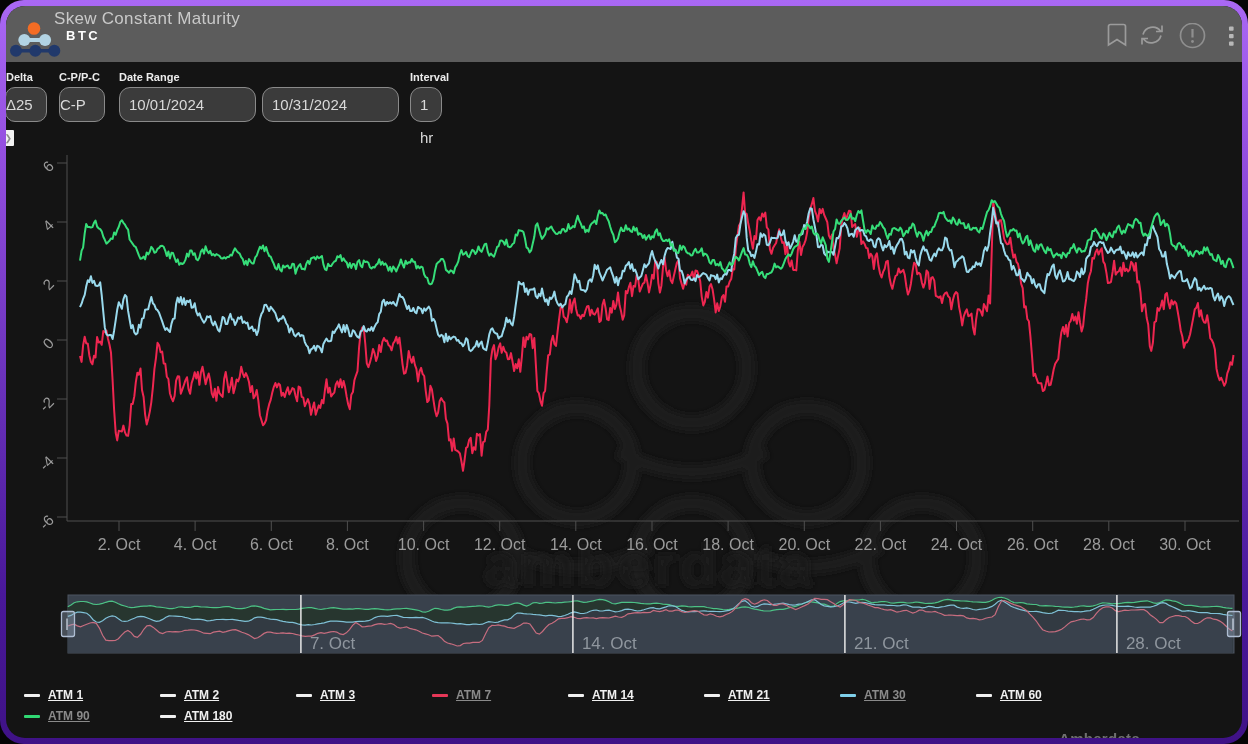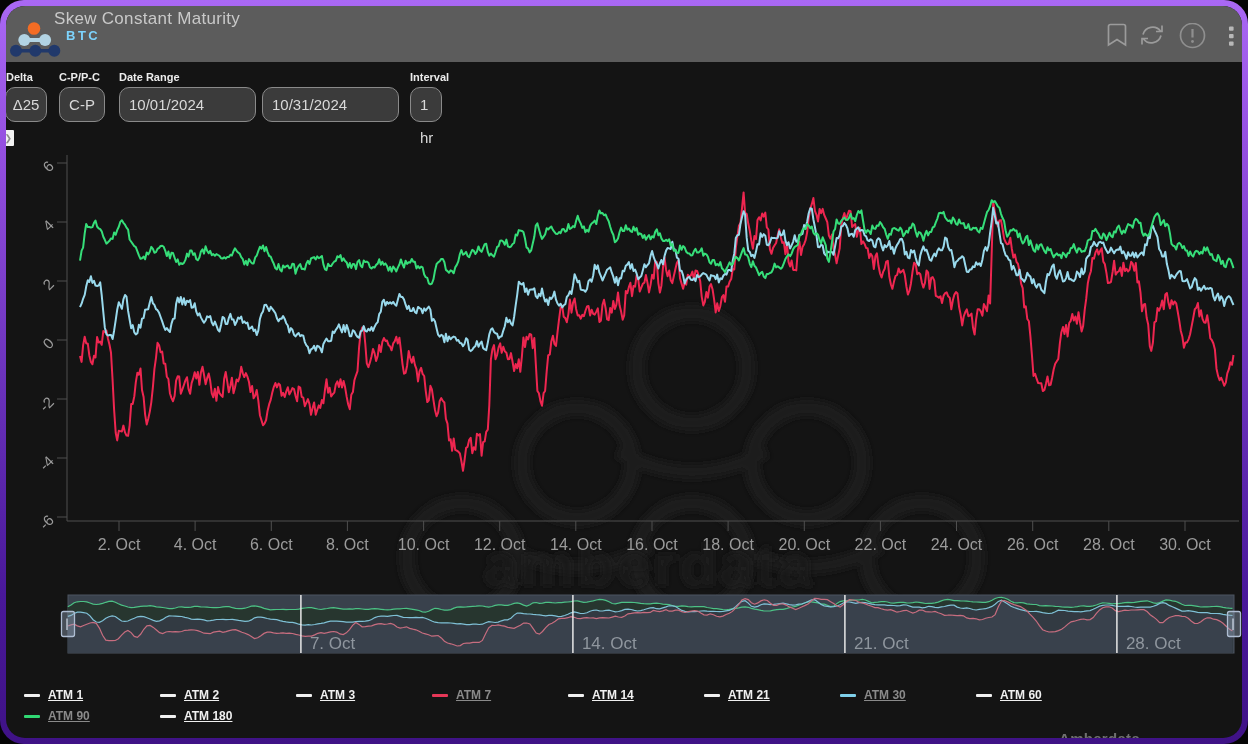--- a/index.html
+++ b/index.html
@@ -3,25 +3,25 @@
 <style>
   * { margin:0; padding:0; box-sizing:border-box; }
   html,body { width:1248px; height:744px; background:#050505; font-family:"Liberation Sans", sans-serif; overflow:hidden; }
   .card { position:absolute; left:0; top:0; width:1248px; height:744px;
           background:linear-gradient(180deg,#a968f4 0%,#944fe0 20%,#6c33bd 50%,#49189a 80%,#3f1286 100%);
           border-radius:24px; }
   .inner { position:absolute; left:6px; top:6px; width:1236px; height:732px; border-radius:19px;
            background:#141414; overflow:hidden; }
   .hdr { position:absolute; left:0; top:0; width:1236px; height:56px; background:#5c5c5c; }
   .title { position:absolute; left:48px; top:3px; font-size:17px; color:#c9c9c9; letter-spacing:.3px; }
-  .sub { position:absolute; left:60px; top:22px; font-size:13px; font-weight:bold; color:#7dd3fc; letter-spacing:2.5px; }
+  .sub { position:absolute; left:60px; top:22px; font-size:13px; font-weight:bold; color:#ffffff; letter-spacing:2.5px; }
   .lbl { position:absolute; font-size:11px; font-weight:bold; color:#ececec; }
   .btn { position:absolute; height:35px; background:#3b3b3b; border:1.5px solid #8a8a8a; border-radius:10px;
-         color:#d9d9d9; font-size:15px; line-height:33px; text-align:center; }
-  .btn.left { text-align:left; padding-left:9px; }
+         color:#d9d9d9; font-size:15px; line-height:33px; text-align:left; }
+  .btn.left { text-align:left; padding-left:9px;border-radius:11px; }
   .exp { position:absolute; left:-2.5px; top:123.5px; width:10px; height:16px; background:#f2f2f2; border-radius:1px;
          color:#8a8a8a; font-size:9px; line-height:16px; text-align:left; padding-left:1px; }
   .ylab { font-family:"Liberation Sans", sans-serif; font-size:15px; fill:#9b9b9b; }
   .xlab { font-family:"Liberation Sans", sans-serif; font-size:16px; fill:#9b9b9b; }
   .navlab { font-family:"Liberation Sans", sans-serif; font-size:17px; fill:#8f969e; }
   .wmtext { font-family:"Liberation Sans", sans-serif; font-size:62px; font-weight:bold; fill:#1a1a1a; letter-spacing:2px; }
   .legend { position:absolute; left:18px; top:682px; width:1210px; }
   .li { position:absolute; white-space:nowrap; font-size:12px; font-weight:bold; color:#f0f0f0;text-decoration:underline; }
   .li .dash { display:inline-block; width:16px; height:3px; background:#f0f0f0; vertical-align:middle; margin-right:8px; border-radius:1px; }
   .li.dim { color:#8a8a8a; }

